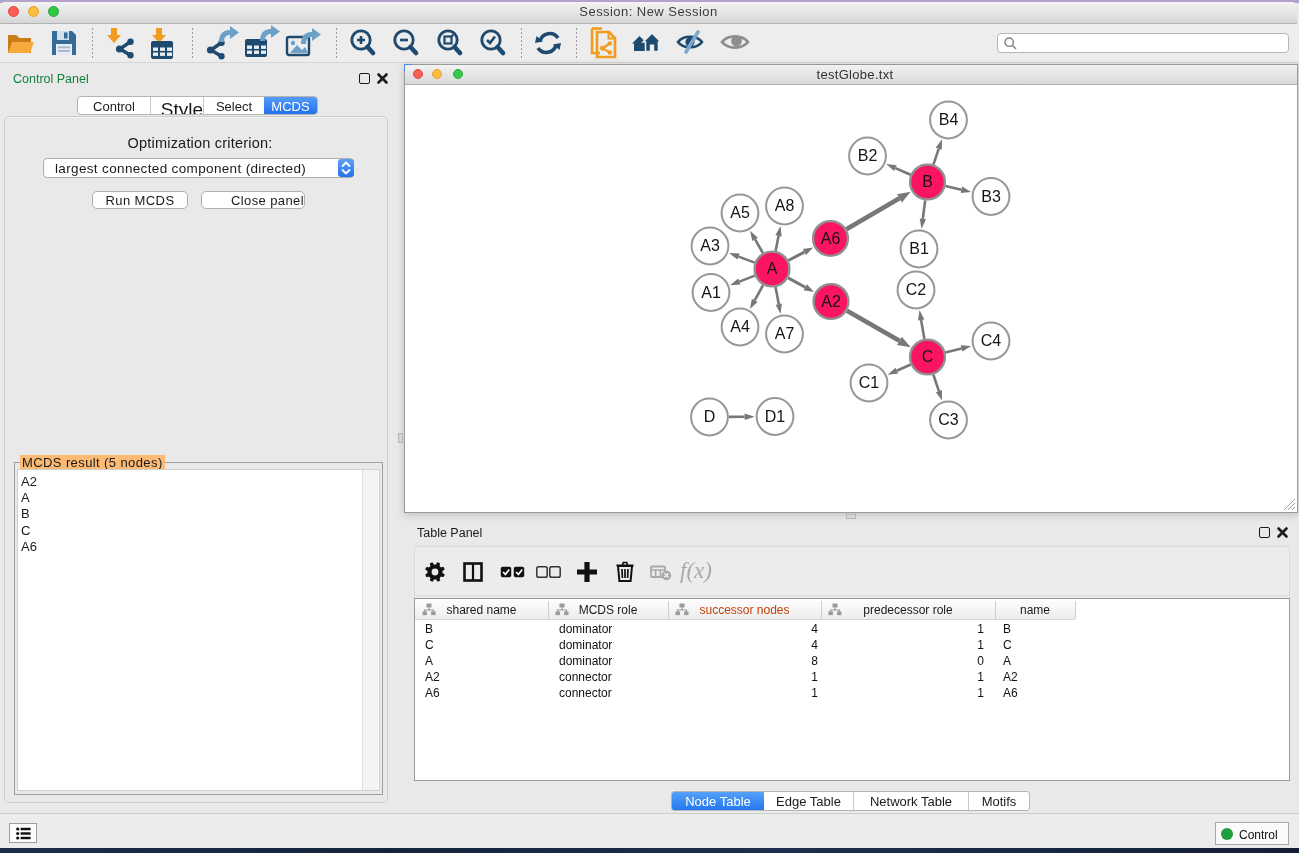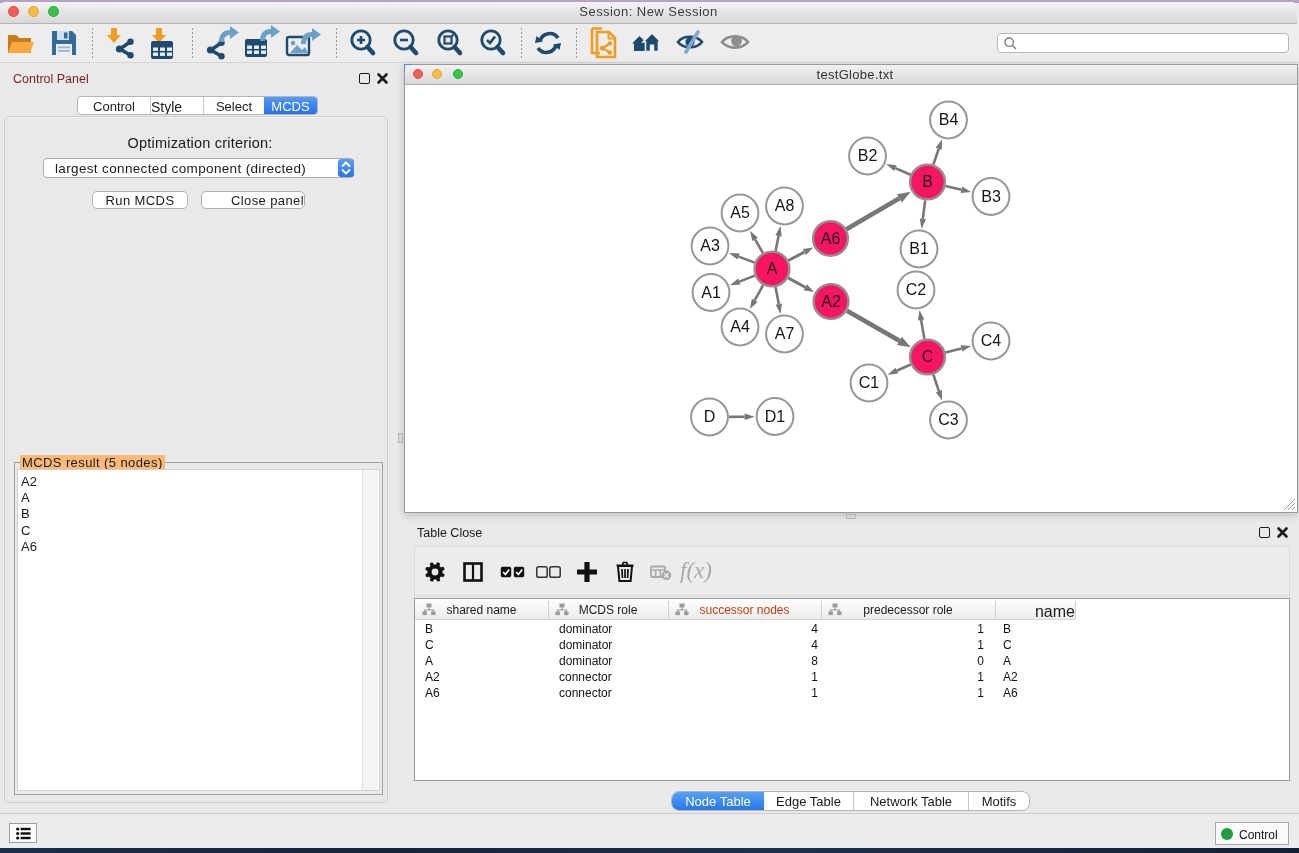--- a/index.html
+++ b/index.html
@@ -144,29 +144,29 @@
 <svg style="position:absolute;left:720px;top:30px" width="32" height="26" viewBox="0 0 32 26">
     <path d="M2 12 C8 4.5 22 4.5 28 12 C22 19.5 8 19.5 2 12 Z" fill="none" stroke="#8d8d8d" stroke-width="2.8"></path>
     <circle cx="16.5" cy="11" r="5.4" fill="#8d8d8d"></circle>
   </svg>
 <div class="abs" style="left:997px;top:33px;width:292px;height:20px;background:#ffffff;border:1px solid #b7b7b7;border-radius:4px"></div>
 <svg class="abs" style="left:1003px;top:36px" width="15" height="15" viewBox="0 0 15 15">
     <circle cx="6.2" cy="6.2" r="4.2" fill="none" stroke="#828282" stroke-width="1.4"></circle>
     <path d="M9.3 9.3 L13 13" stroke="#828282" stroke-width="1.5"></path>
   </svg>
 <div class="abs" style="left:0;top:63px;width:1299px;height:785px;background:#e9e9e9"></div>
-<div class="abs" style="left:13px;top:72px;font-size:12.5px;color:#7f1d1d">Control Panel</div>
+<div class="abs" style="left:13px;top:72px;font-size:12.5px;color:#15803d">Control Panel</div>
 <div class="abs" style="left:359px;top:73px;width:11px;height:11px;border:1.6px solid #1a1a1a;border-radius:2px"></div>
 <svg class="abs" style="left:376px;top:72px" width="13" height="13" viewBox="0 0 13 13">
     <path d="M2.5 2.5 L10.5 10.5 M10.5 2.5 L2.5 10.5" stroke="#1a1a1a" stroke-width="2.6" stroke-linecap="round"></path>
   </svg>
 <div class="abs" style="left:4px;top:116px;width:384px;height:687px;border:1px solid #cdcdcd;border-radius:5px;background:#e9e9e9;box-shadow:inset 0 1px 0 #f2f2f2"></div>
 <div class="abs" style="left:77px;top:96px;width:241px;height:19px;background:#ffffff;border:1px solid #b5b5b5;border-radius:4px;overflow:hidden;display:flex">
 <div style="width:73px;border-right:1px solid #c8c8c8;text-align:center;font-size:13px;color:#1a1a1a;padding-top:2px">Control</div>
-<div style="width:53px;border-right:1px solid #c8c8c8;text-align:left;font-size:14px;color:#1a1a1a;padding-top:2px">Style</div>
+<div style="width:53px;border-right:1px solid #c8c8c8;text-align:right;font-size:19px;color:#1a1a1a;padding-top:2px">Style</div>
 <div style="width:60px;text-align:center;font-size:13px;color:#1a1a1a;padding-top:2px">Select</div>
 <div style="flex:1;background:linear-gradient(#559bf8,#2371ee);color:#ffffff;text-align:center;font-size:13px;padding-top:2px">MCDS</div>
 </div>
 <div class="abs" style="left:8px;top:135px;width:384px;text-align:center;font-size:14.5px;letter-spacing:0.2px;color:#1a1a1a">Optimization criterion:</div>
 <div class="abs" style="left:43px;top:158px;width:311px;height:20px;background:#ffffff;border:1px solid #adadad;border-radius:4px"></div>
 <div class="abs" style="left:55px;top:161px;font-size:13.5px;letter-spacing:0.35px;color:#1a1a1a">largest connected component (directed)</div>
 <div class="abs" style="left:338px;top:159px;width:16px;height:18px;background:linear-gradient(#5d9ff8,#2572ef);border-radius:3px"></div>
 <svg class="abs" style="left:339px;top:160px" width="14" height="16" viewBox="0 0 14 16">
     <path d="M3.5 6 L7 2.5 L10.5 6 M3.5 10 L7 13.5 L10.5 10" stroke="#ffffff" stroke-width="1.8" fill="none" stroke-linecap="round" stroke-linejoin="round"></path>
   </svg>
@@ -268,21 +268,21 @@
 <text x="426" y="221.5" text-anchor="middle" font-size="16" fill="#141414">A2</text>
 <text x="522.5" y="102" text-anchor="middle" font-size="16" fill="#141414">B</text>
 <text x="522.5" y="277" text-anchor="middle" font-size="16" fill="#141414">C</text>
     </svg>
 <svg class="abs" style="right:1px;bottom:1px" width="13" height="13" viewBox="0 0 13 13">
       <path d="M12 1 L1 12 M12 5 L5 12 M12 9 L9 12" stroke="#9f9f9f" stroke-width="1"></path>
     </svg>
 </div>
 <div class="abs" style="left:398px;top:433px;width:5px;height:10px;background:#d6d6d6;border:1px solid #b5b5b5"></div>
 <div class="abs" style="left:846px;top:514px;width:10px;height:5px;background:#d6d6d6;border:1px solid #b5b5b5"></div>
-<div class="abs" style="left:417px;top:526px;font-size:12.5px;color:#1a1a1a">Table Close</div>
+<div class="abs" style="left:417px;top:526px;font-size:12.5px;color:#1a1a1a">Table Panel</div>
 <div class="abs" style="left:1259px;top:527px;width:11px;height:11px;border:1.6px solid #1a1a1a;border-radius:2px"></div>
 <svg class="abs" style="left:1276px;top:526px" width="13" height="13" viewBox="0 0 13 13">
     <path d="M2.5 2.5 L10.5 10.5 M10.5 2.5 L2.5 10.5" stroke="#1a1a1a" stroke-width="2.6" stroke-linecap="round"></path>
   </svg>
 <div class="abs" style="left:414px;top:546px;width:876px;height:50px;background:#ececec;border:1px solid #d9d9d9"></div>
 <svg style="position:absolute;left:424px;top:561px" width="22" height="22" viewBox="0 0 22 22">
     <g fill="#111111">
       <circle cx="11" cy="11" r="7.6"></circle>
       <rect x="9.2" y="1" width="3.6" height="4.5" rx="1.2" transform="rotate(22 11 11)"></rect>
       <rect x="9.2" y="1" width="3.6" height="4.5" rx="1.2" transform="rotate(67 11 11)"></rect>
@@ -352,21 +352,21 @@
   </svg>
 <div class="abs" style="left:821px;top:601px;width:1px;height:18px;background:#cfcfcf"></div>
 <div class="abs" style="left:821px;top:603px;width:174px;text-align:center;font-size:12px;color:#1a1a1a">predecessor role</div>
 <svg style="position:absolute;left:828px;top:603px" width="14" height="13" viewBox="0 0 14 13">
     <rect x="4.5" y="0.5" width="5" height="4" fill="#9a9a9a"></rect>
     <path d="M7 4.5 L7 7 M2.5 9 L2.5 7 L11.5 7 L11.5 9" stroke="#9a9a9a" stroke-width="1.2" fill="none"></path>
     <rect x="0.5" y="8.5" width="4.4" height="3.6" fill="#9a9a9a"></rect>
     <rect x="9.1" y="8.5" width="4.4" height="3.6" fill="#9a9a9a"></rect>
   </svg>
 <div class="abs" style="left:995px;top:601px;width:1px;height:18px;background:#cfcfcf"></div>
-<div class="abs" style="left:995px;top:603px;width:80px;text-align:right;font-size:16px;color:#1a1a1a">name</div>
+<div class="abs" style="left:995px;top:603px;width:80px;text-align:center;font-size:12px;color:#1a1a1a">name</div>
 <div class="abs" style="left:1075px;top:601px;width:1px;height:18px;background:#cfcfcf"></div>
 <div class="abs" style="left:425px;top:622px;font-size:12px;color:#111">B</div>
 <div class="abs" style="left:559px;top:622px;font-size:12px;color:#111">dominator</div>
 <div class="abs" style="left:718px;top:622px;width:100px;text-align:right;font-size:12px;color:#111">4</div>
 <div class="abs" style="left:884px;top:622px;width:100px;text-align:right;font-size:12px;color:#111">1</div>
 <div class="abs" style="left:1003px;top:622px;font-size:12px;color:#111">B</div>
 <div class="abs" style="left:425px;top:638px;font-size:12px;color:#111">C</div>
 <div class="abs" style="left:559px;top:638px;font-size:12px;color:#111">dominator</div>
 <div class="abs" style="left:718px;top:638px;width:100px;text-align:right;font-size:12px;color:#111">4</div>
 <div class="abs" style="left:884px;top:638px;width:100px;text-align:right;font-size:12px;color:#111">1</div>
@@ -379,21 +379,21 @@
 <div class="abs" style="left:425px;top:670px;font-size:12px;color:#111">A2</div>
 <div class="abs" style="left:559px;top:670px;font-size:12px;color:#111">connector</div>
 <div class="abs" style="left:718px;top:670px;width:100px;text-align:right;font-size:12px;color:#111">1</div>
 <div class="abs" style="left:884px;top:670px;width:100px;text-align:right;font-size:12px;color:#111">1</div>
 <div class="abs" style="left:1003px;top:670px;font-size:12px;color:#111">A2</div>
 <div class="abs" style="left:425px;top:686px;font-size:12px;color:#111">A6</div>
 <div class="abs" style="left:559px;top:686px;font-size:12px;color:#111">connector</div>
 <div class="abs" style="left:718px;top:686px;width:100px;text-align:right;font-size:12px;color:#111">1</div>
 <div class="abs" style="left:884px;top:686px;width:100px;text-align:right;font-size:12px;color:#111">1</div>
 <div class="abs" style="left:1003px;top:686px;font-size:12px;color:#111">A6</div>
-<div class="abs" style="left:671px;top:791px;height:20px;background:#ffffff;border:1px solid #b5b5b5;border-radius:8px;overflow:hidden;display:flex">
+<div class="abs" style="left:671px;top:791px;height:20px;background:#ffffff;border:1px solid #b5b5b5;border-radius:3px;overflow:hidden;display:flex">
 <div style="width:92px;background:linear-gradient(#55a0f8,#2478f0);color:#fff;text-align:center;font-size:13px;padding-top:2px">Node Table</div>
 <div style="width:90px;border-right:1px solid #c8c8c8;text-align:center;font-size:13px;color:#1a1a1a;padding-top:2px">Edge Table</div>
 <div style="width:115px;border-right:1px solid #c8c8c8;text-align:center;font-size:13px;color:#1a1a1a;padding-top:2px">Network Table</div>
 <div style="width:60px;text-align:center;font-size:13px;color:#1a1a1a;padding-top:2px">Motifs</div>
 </div>
 <div class="abs" style="left:0;top:813px;width:1299px;height:35px;background:#ececec;border-top:1px solid #cccccc"></div>
 <div class="abs" style="left:9px;top:823px;width:28px;height:20px;background:#fbfbfb;border:1px solid #9e9e9e"></div>
 <svg class="abs" style="left:16px;top:827px" width="15" height="13" viewBox="0 0 15 13">
     <g fill="#111">
       <circle cx="1.7" cy="2" r="1.6"></circle>

